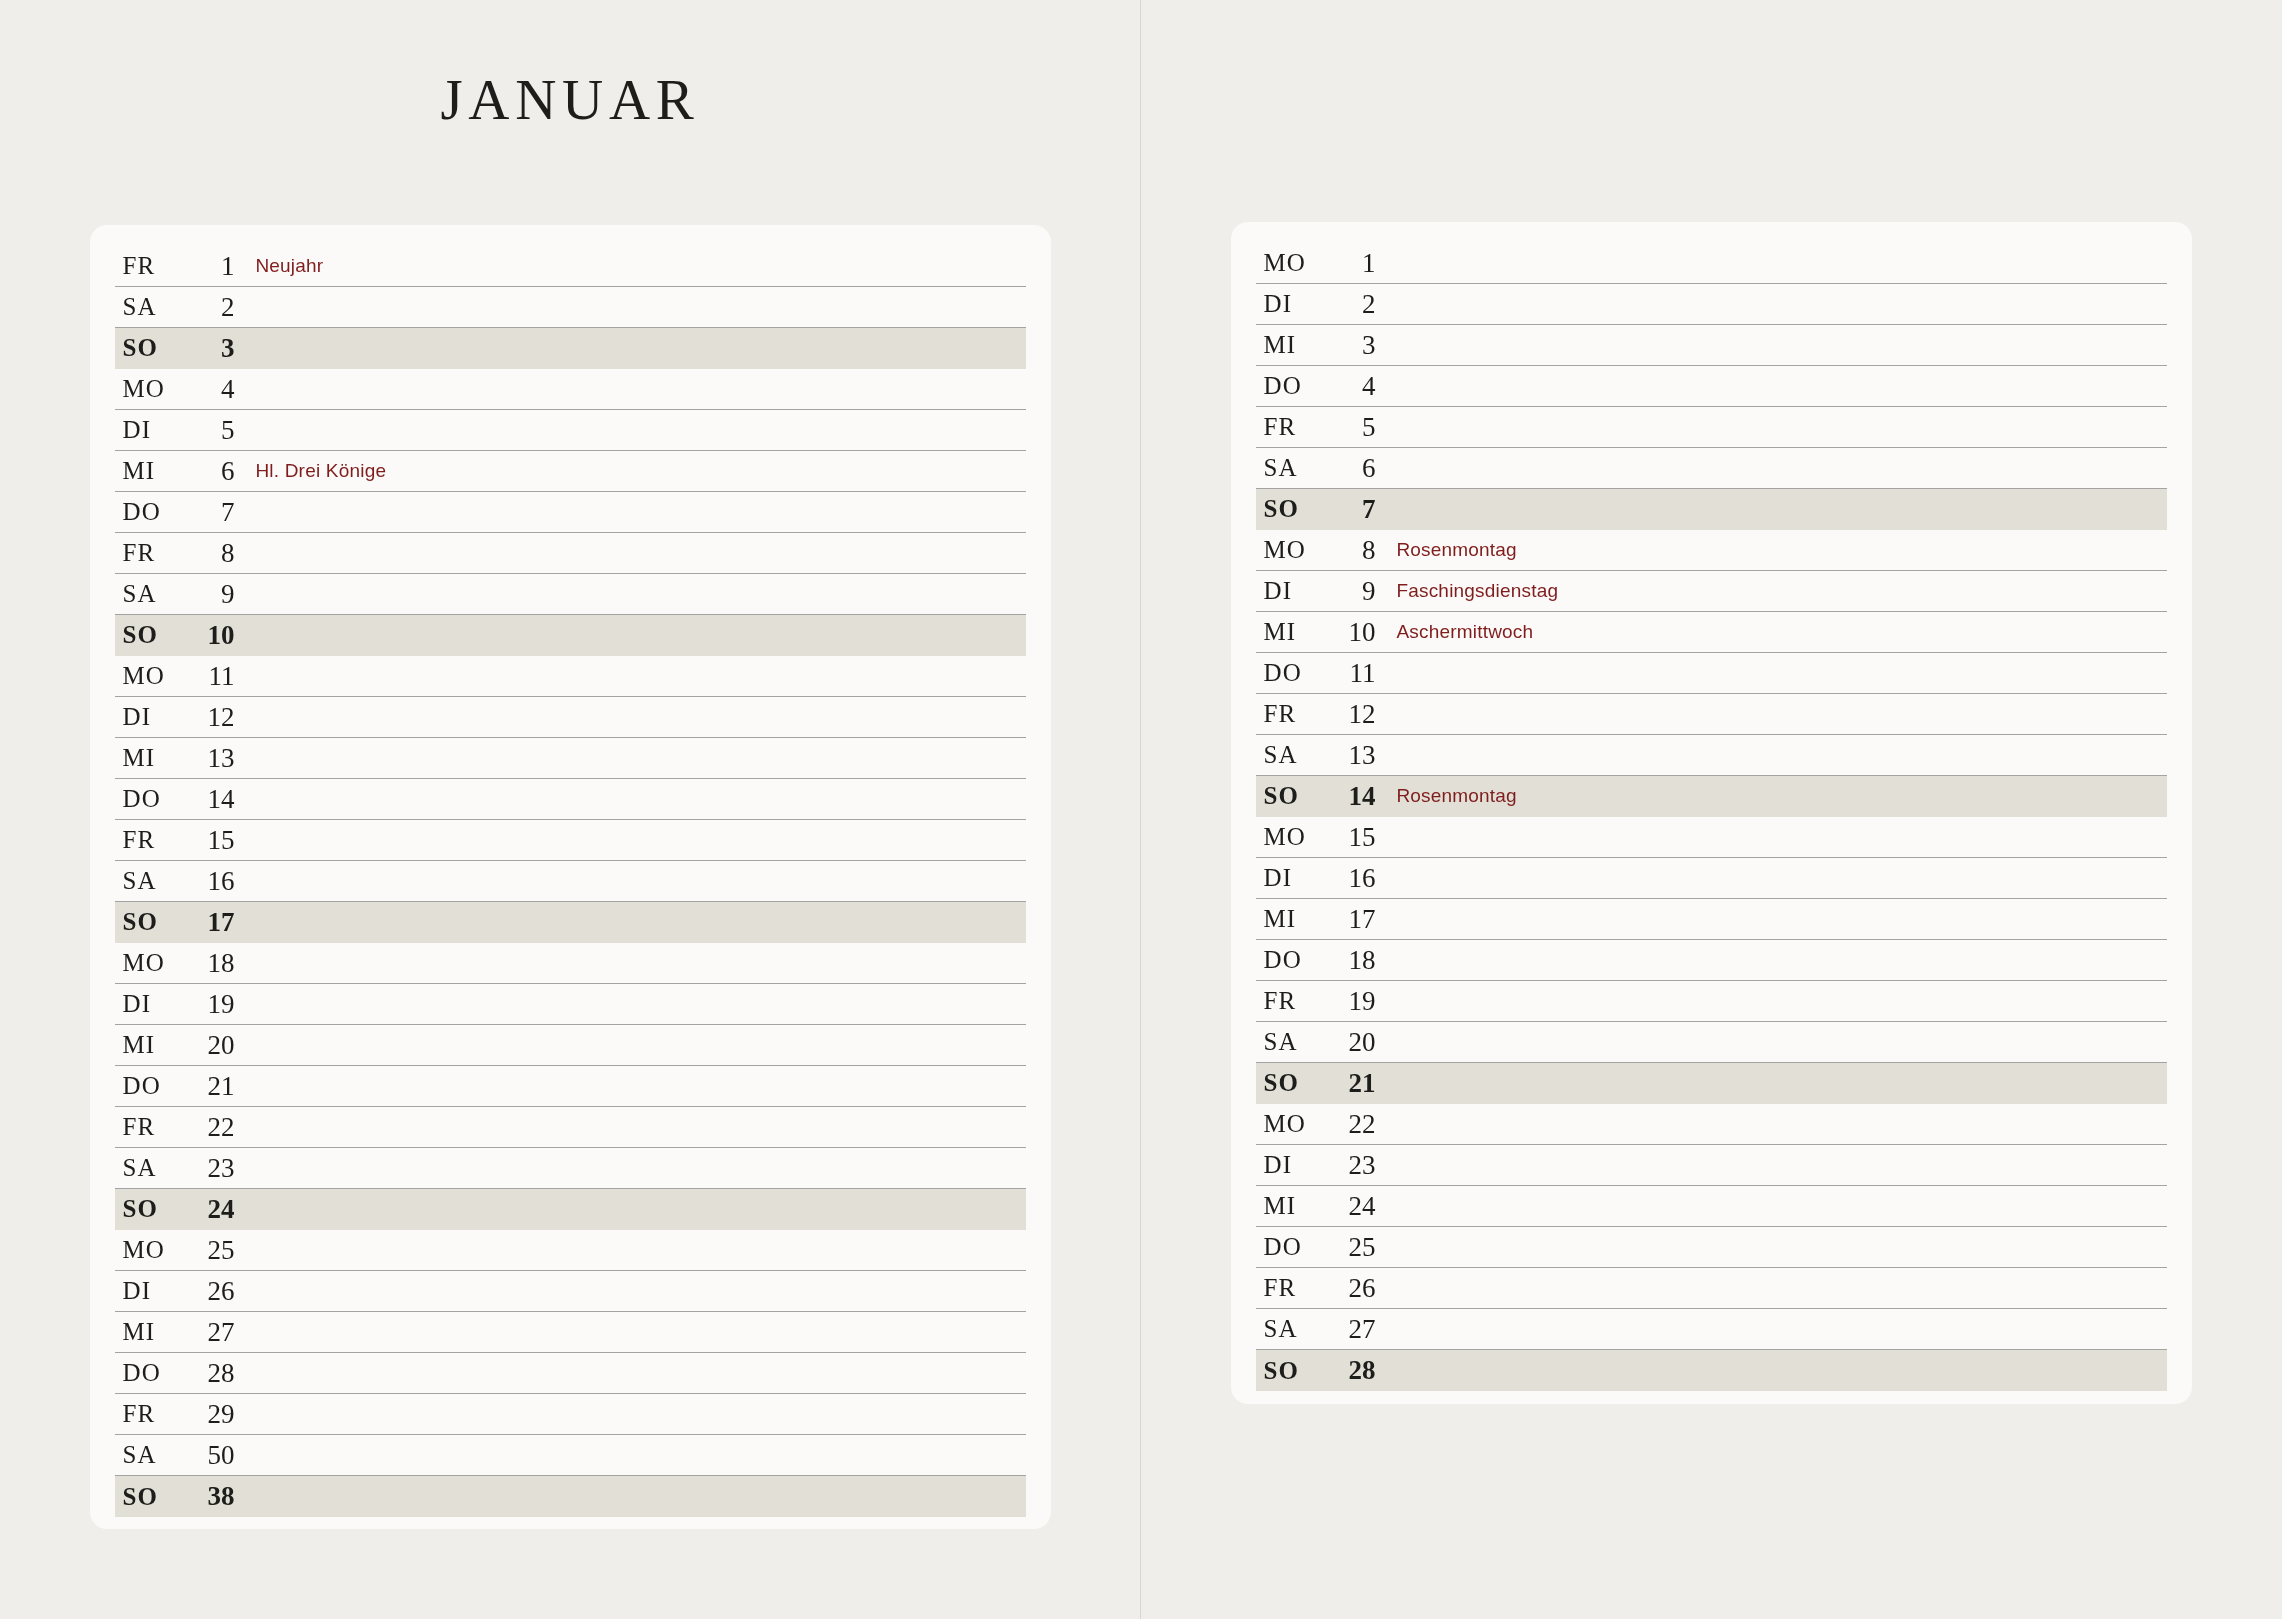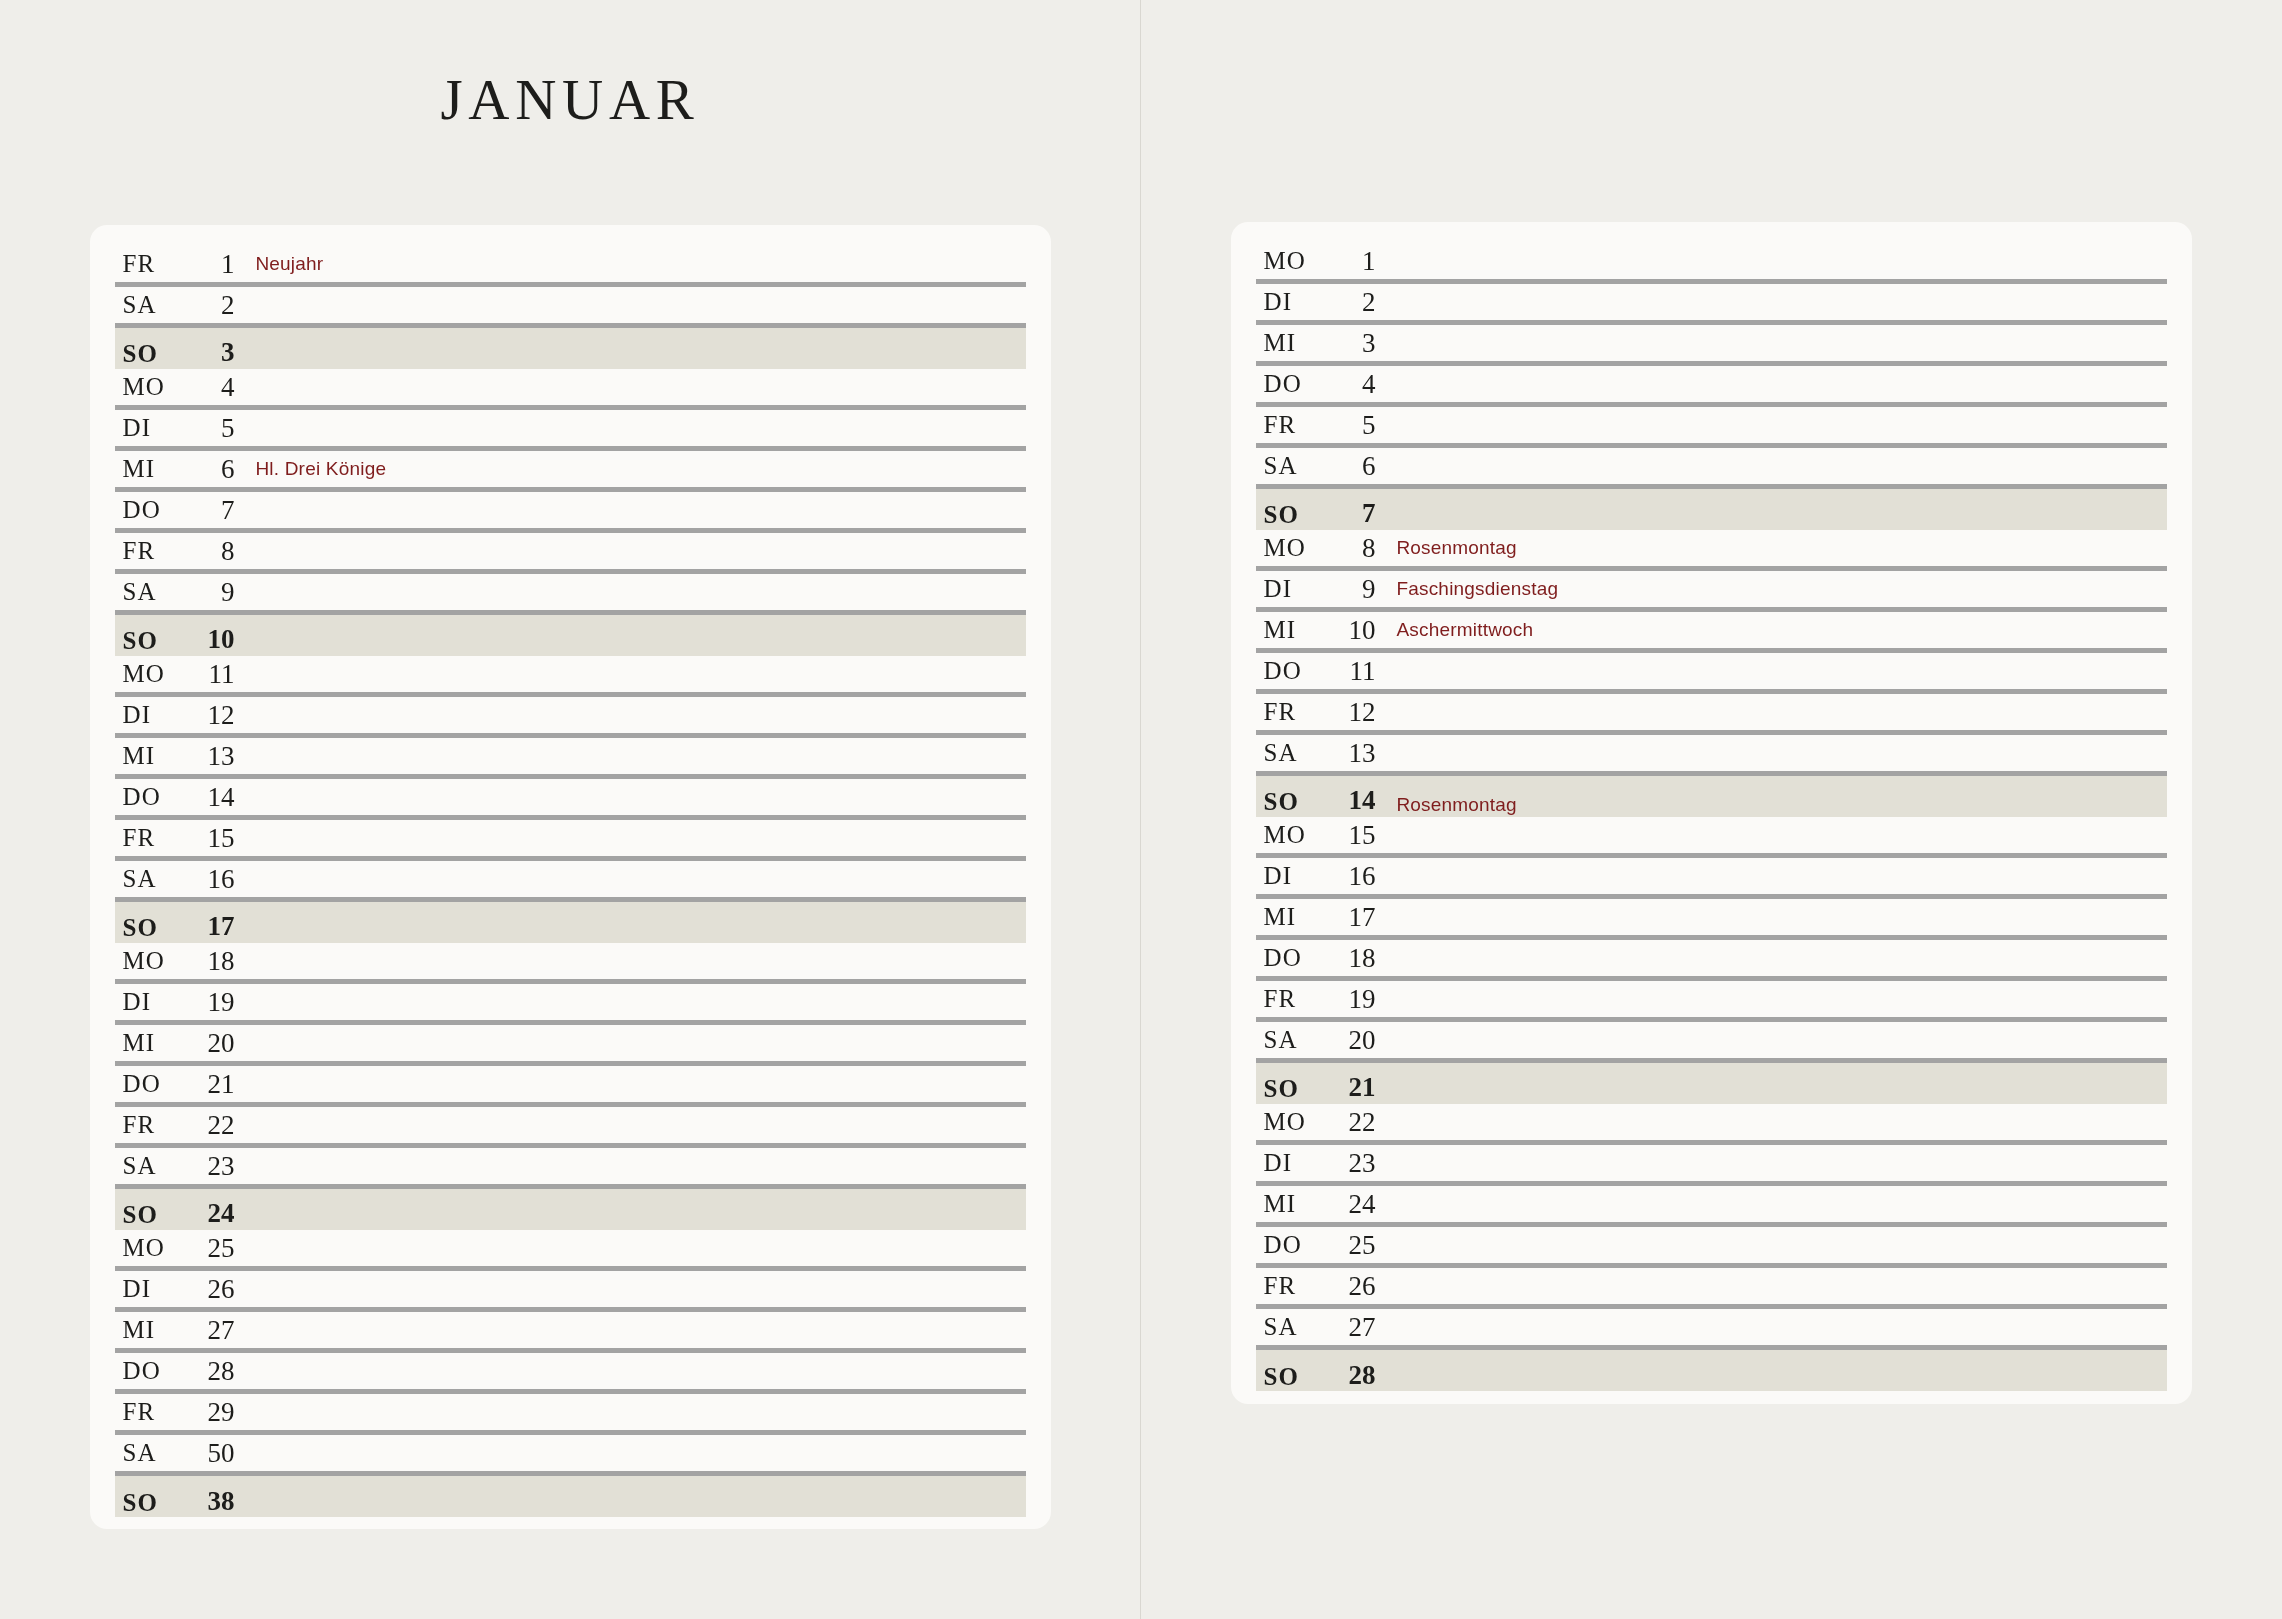--- a/index.html
+++ b/index.html
@@ -54,27 +54,26 @@
   }
   .card-right {
     top: 222px;
     height: 238px;
   }
   .day-row {
     display: flex;
     align-items: center;
     height: 41px;
     box-sizing: border-box;
-    border-bottom: 5px solid #a3a3a3;
+    border-bottom: 1px solid #a3a3a3;
     padding-left: 7.6px;
   }
   .day-row.sunday {
     background: #e2e0d6;
     border-bottom: 1px solid #e2e0d6;
-    align-items: flex-end;
   }
   .day-row.last {
     border-bottom: none;
   }
   .dow {
     width: 70px;
     font-size: 25px;
     color: #1d1d1b;
     letter-spacing: 1px;
   }

